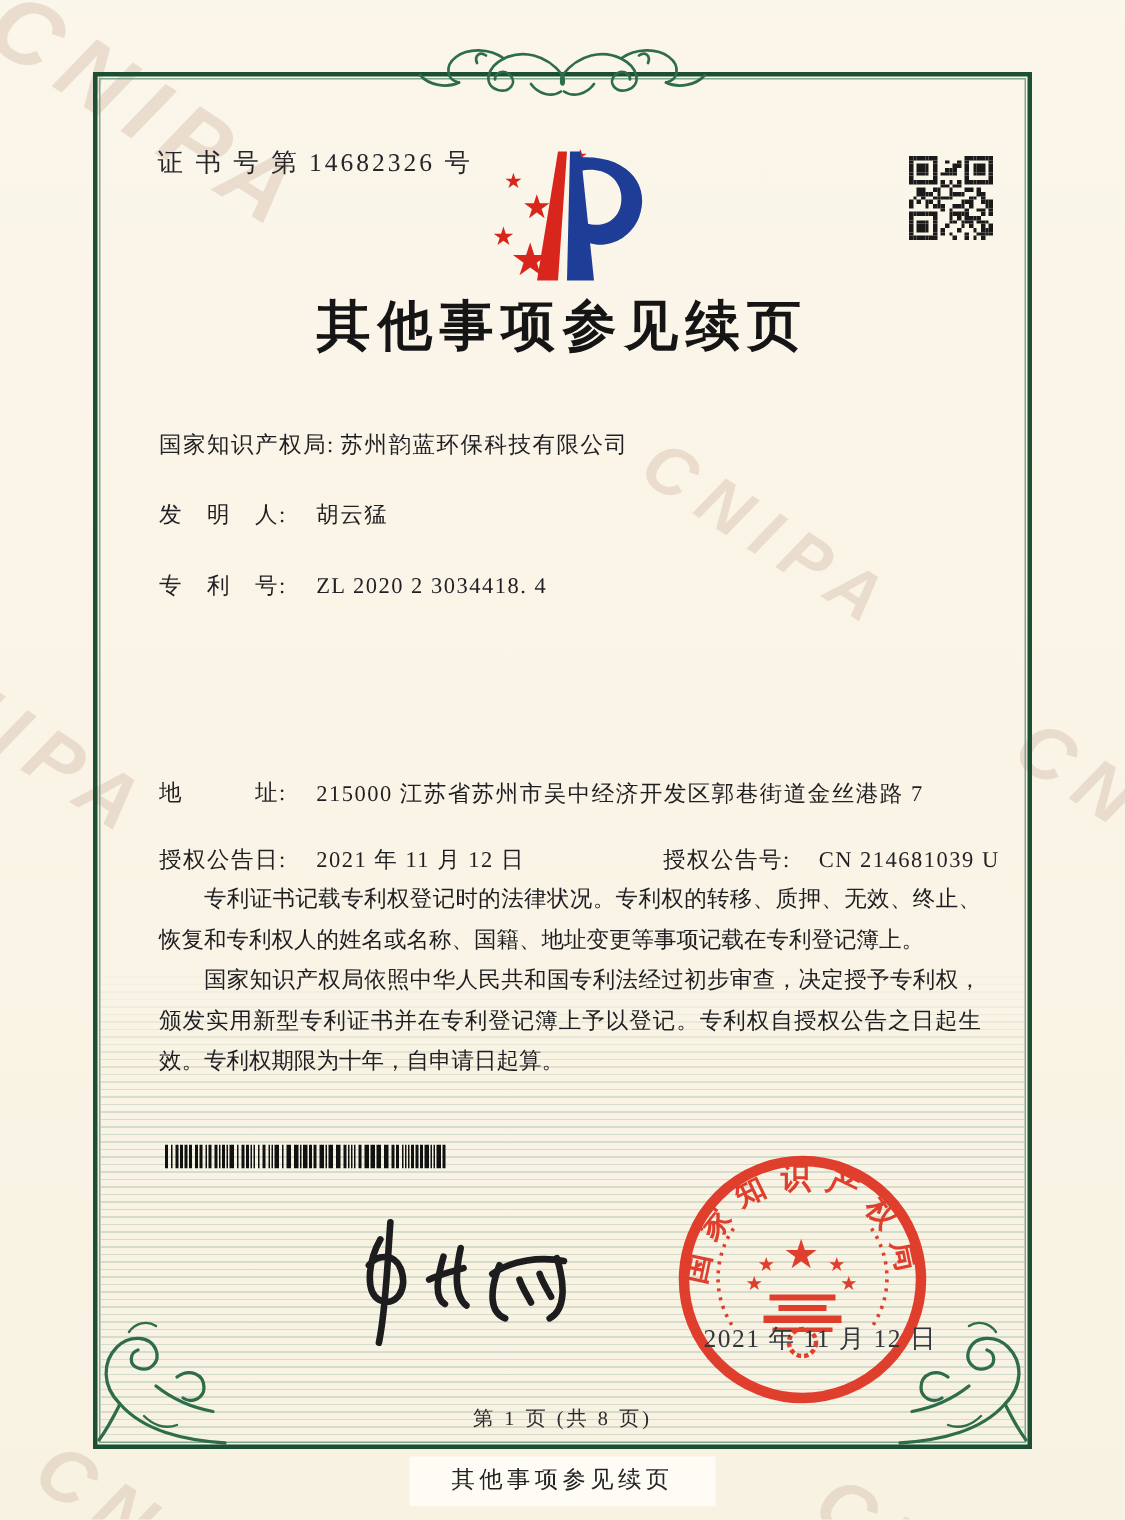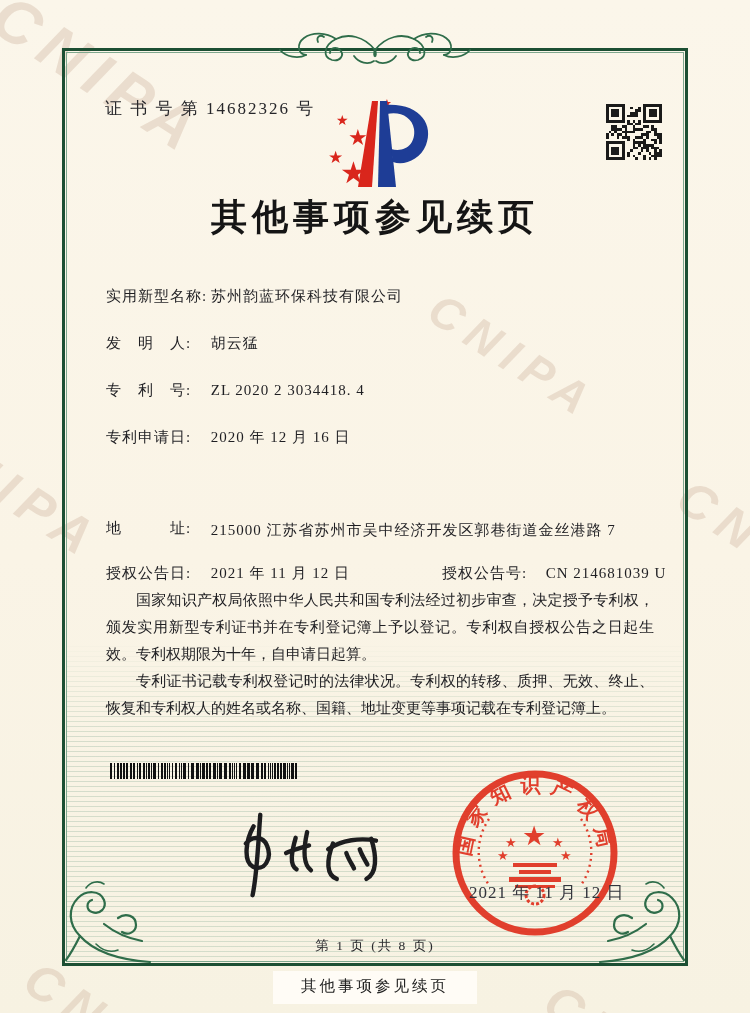--- a/index.html
+++ b/index.html
@@ -548,53 +548,49 @@
         <div style="background: rgb(26, 26, 26);"></div>
         <div style="background: transparent;"></div>
         <div style="background: rgb(26, 26, 26);"></div>
         <div style="background: transparent;"></div>
         <div style="background: transparent;"></div>
       </div>
 
     <div id="title" class="abs">其他事项参见续页</div>
 
     <div class="frow abs" style="top:236px">
-      <span class="flabel">实用新型名称:</span>
+      <span class="flabel">国家知识产权局:</span>
       <span class="fvalue">苏州韵蓝环保科技有限公司</span>
     </div>
     <div class="frow abs" style="top:283px">
       <span class="flabel">发　明　人:</span>
       <span class="fvalue">胡云猛</span>
     </div>
     <div class="frow abs" style="top:330px">
       <span class="flabel">专　利　号:</span>
       <span class="fvalue">ZL 2020 2 3034418. 4</span>
-    </div>
-    <div class="frow abs" style="top:377px">
-      <span class="flabel">专利申请日:</span>
-      <span class="fvalue">2020 年 12 月 16 日</span>
     </div>
     <div class="frow abs" style="top:468px">
       <span class="flabel" style="vertical-align:top">地　　　址:</span>
       <span class="fvalue addr-lines" style="display:inline-block;white-space:normal;width:455px;">
         <div>215000 江苏省苏州市吴中经济开发区郭巷街道金丝港路 7</div>
       </span>
     </div>
     <div id="row-grant" class="frow abs" style="top:513px">
       <span class="flabel">授权公告日:</span>
       <span class="fvalue">2021 年 11 月 12 日</span>
       <span class="pair2">
         <span class="flabel2">授权公告号:</span>
         <span class="fvalue">CN 214681039 U</span>
       </span>
     </div>
 
     <div id="body-text" class="abs">
+      <p>专利证书记载专利权登记时的法律状况。专利权的转移、质押、无效、终止、恢复和专利权人的姓名或名称、国籍、地址变更等事项记载在专利登记簿上。</p>
       <p>国家知识产权局依照中华人民共和国专利法经过初步审查，决定授予专利权，颁发实用新型专利证书并在专利登记簿上予以登记。专利权自授权公告之日起生效。专利权期限为十年，自申请日起算。</p>
-      <p>专利证书记载专利权登记时的法律状况。专利权的转移、质押、无效、终止、恢复和专利权人的姓名或名称、国籍、地址变更等事项记载在专利登记簿上。</p>
     </div>
 
     <div id="barcode" class="abs">
         <div style="width: 2px; background: rgb(17, 17, 17); margin-right: 2px; flex: 0 0 auto;"></div>
         <div style="width: 1px; background: rgb(17, 17, 17); margin-right: 2px; flex: 0 0 auto;"></div>
         <div style="width: 2px; background: rgb(17, 17, 17); margin-right: 1px; flex: 0 0 auto;"></div>
         <div style="width: 2px; background: rgb(17, 17, 17); margin-right: 1px; flex: 0 0 auto;"></div>
         <div style="width: 2px; background: rgb(17, 17, 17); margin-right: 1px; flex: 0 0 auto;"></div>
         <div style="width: 2px; background: rgb(17, 17, 17); margin-right: 2px; flex: 0 0 auto;"></div>
         <div style="width: 2px; background: rgb(17, 17, 17); margin-right: 1px; flex: 0 0 auto;"></div>

